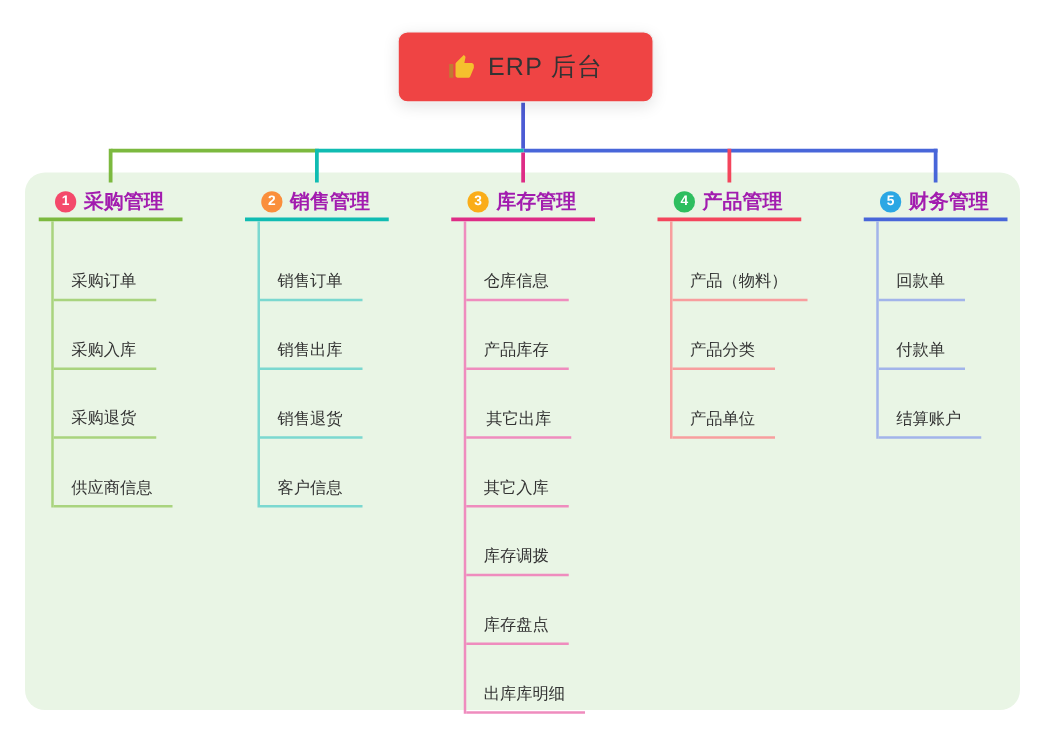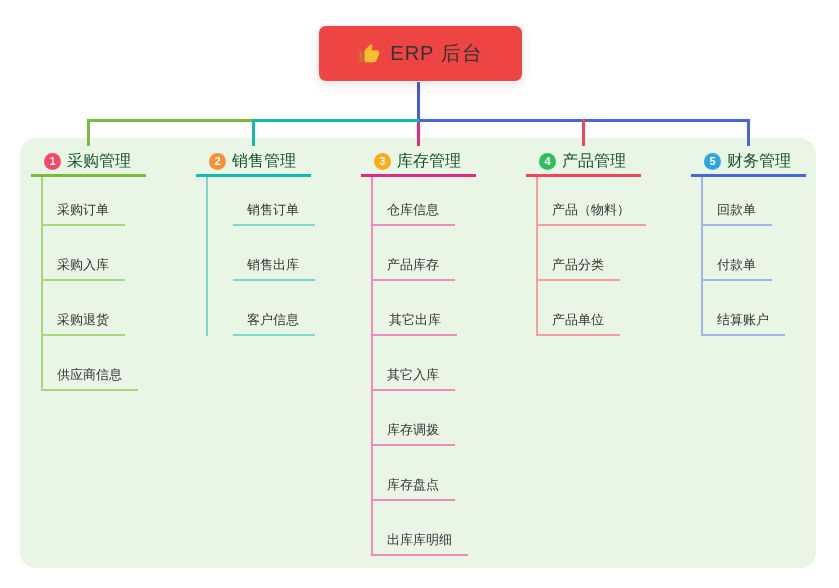--- a/index.html
+++ b/index.html
@@ -50,37 +50,38 @@
   .badge {
     width: 17px; height: 17px;
     border-radius: 50%;
     color: #fff;
     font-size: 11px; font-weight: bold;
     display: flex; align-items: center; justify-content: center;
     flex: 0 0 auto;
   }
   .branch-label {
     font-size: 16px;
-    color: #14532d;
+    color: #a21caf;
     white-space: nowrap;
+    font-weight: bold;
   }
   .children {
     margin-left: 10px;
     border-left: 2px solid #000;
     width: max-content;
   }
   .child {
     height: 55px;
     display: flex; align-items: flex-end;
     padding: 0 16px 8px 14px;
     border-bottom: 2px solid #000;
     width: max-content;
     cursor: default;
   }
-  .child:first-child { height: 49px; }
+  .child:first-child { height: 64px; }
   .child-label {
     font-size: 13px;
     color: #333;
     line-height: 1;
     white-space: nowrap;
   }
 </style>
 </head>
 <body>
 
@@ -115,40 +116,43 @@
       <span class="badge" style="background: rgb(244, 73, 107);">1</span>
       <span class="branch-label">采购管理</span>
     </div>
     <div class="children" style="border-left-color: rgb(169, 212, 126);">
           <div class="child" style="border-bottom-color: rgb(169, 212, 126);">
             <span class="child-label">采购订单</span>
           </div>
           <div class="child" style="border-bottom-color: rgb(169, 212, 126);">
             <span class="child-label">采购入库</span>
           </div>
-          <div class="child" style="border-bottom-color: rgb(169, 212, 126);">
+          <div class="child" style="border-bottom-color: rgb(169, 212, 126); font-family: Liberation Mono, monospace;">
             <span class="child-label">采购退货</span>
           </div>
           <div class="child" style="border-bottom-color: rgb(169, 212, 126);">
             <span class="child-label">供应商信息</span>
           </div>
         </div>
   </div>
 
   <div class="branch-col" style="left: 196px; top: 148px;">
     <div class="branch-header" style="border-bottom-color: rgb(16, 188, 178);">
       <span class="badge" style="background: rgb(250, 143, 60);">2</span>
       <span class="branch-label">销售管理</span>
     </div>
-    <div class="children" style="border-left-color: rgb(123, 216, 208); padding-left: 25px;">
+    <div class="children" style="border-left-color: rgb(123, 216, 208);">
           <div class="child" style="border-bottom-color: rgb(123, 216, 208);">
             <span class="child-label">销售订单</span>
           </div>
           <div class="child" style="border-bottom-color: rgb(123, 216, 208);">
             <span class="child-label">销售出库</span>
+          </div>
+          <div class="child" style="border-bottom-color: rgb(123, 216, 208);">
+            <span class="child-label">销售退货</span>
           </div>
           <div class="child" style="border-bottom-color: rgb(123, 216, 208);">
             <span class="child-label">客户信息</span>
           </div>
         </div>
   </div>
 
   <div class="branch-col" style="left: 361px; top: 148px;">
     <div class="branch-header" style="border-bottom-color: rgb(222, 44, 134);">
       <span class="badge" style="background: rgb(250, 173, 25);">3</span>

